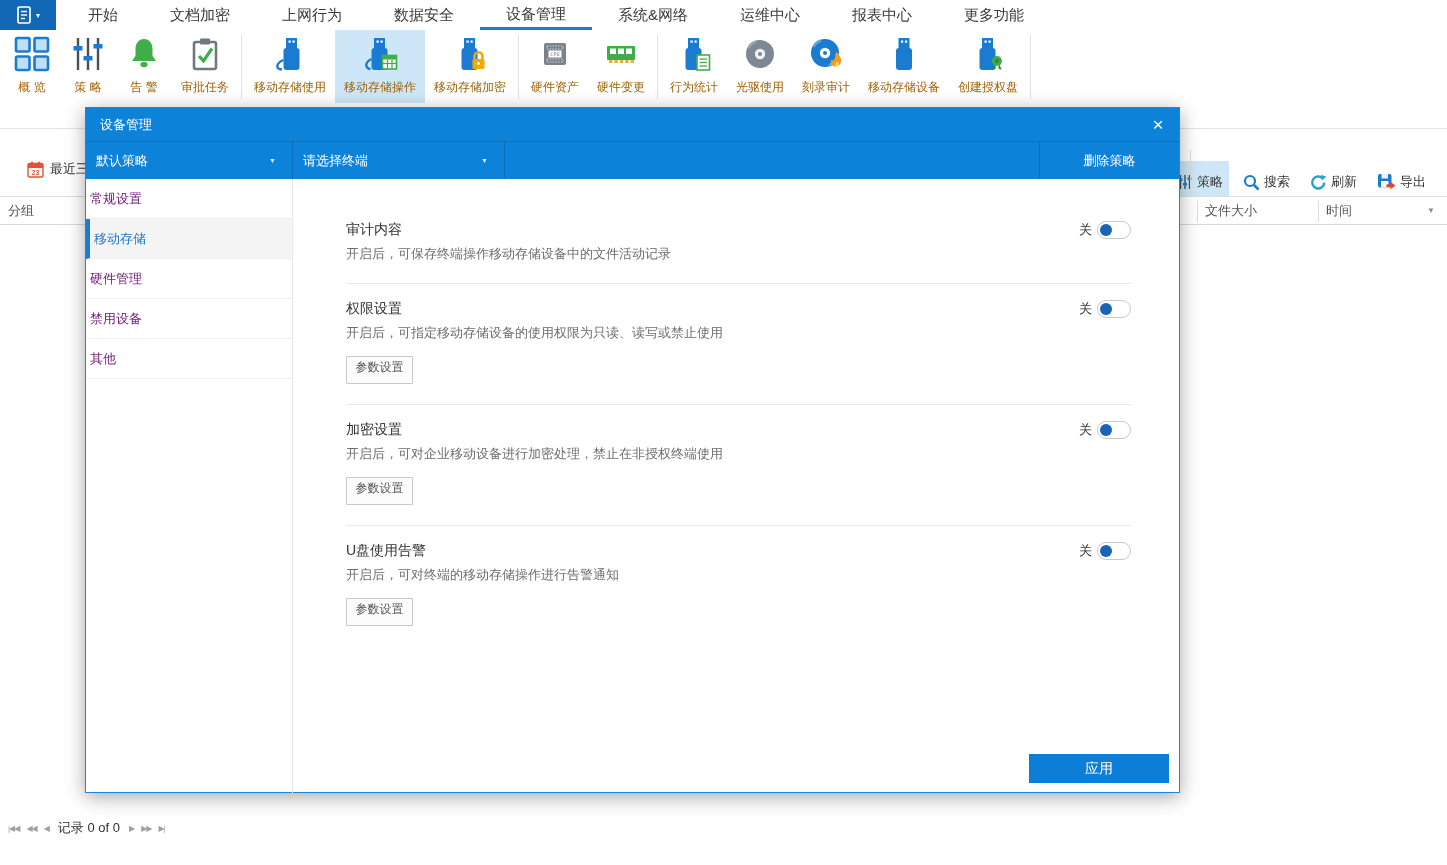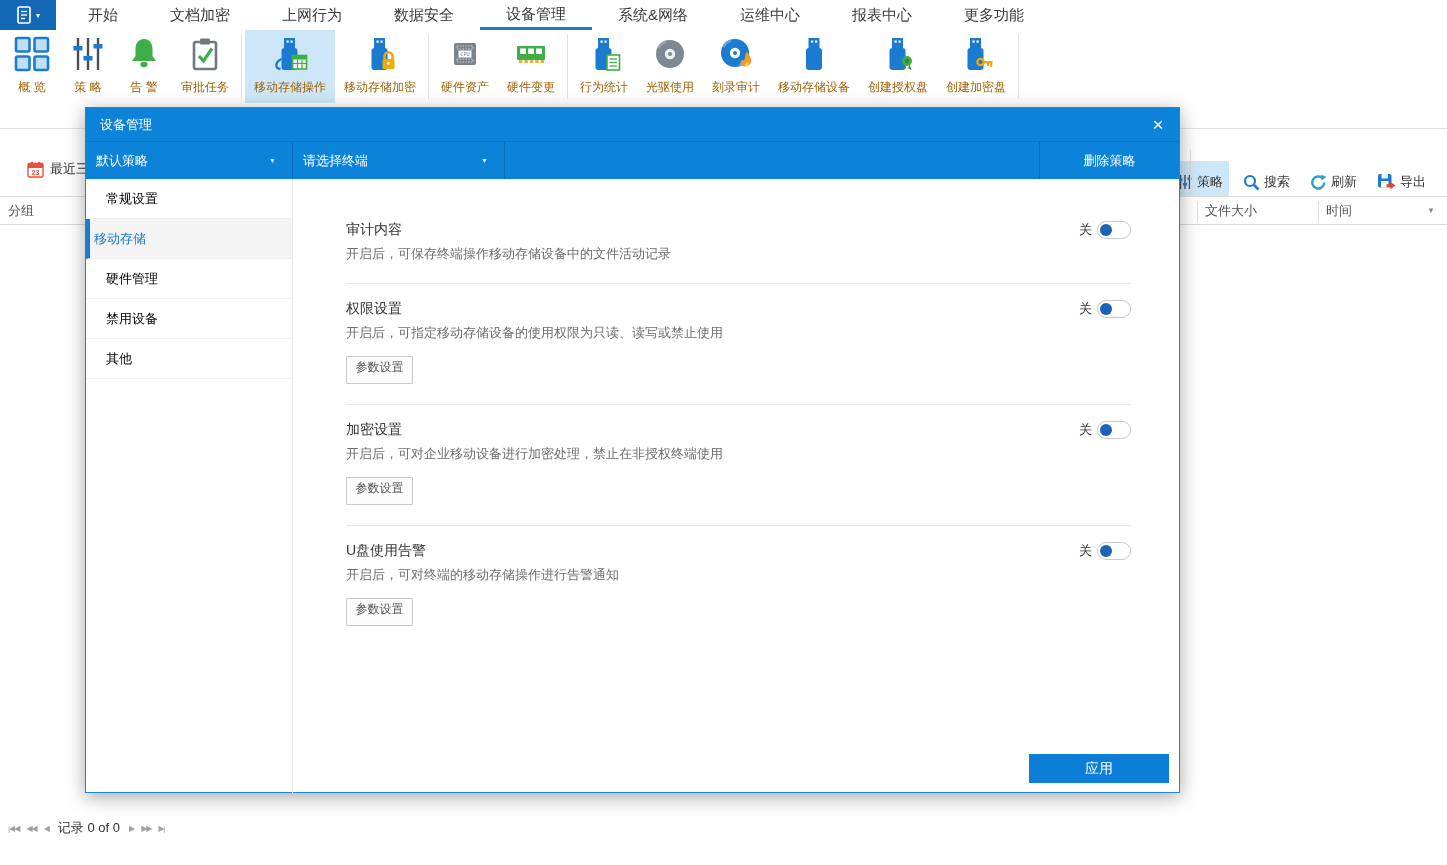--- a/index.html
+++ b/index.html
@@ -42,21 +42,21 @@
   .dlg-title { height:33px; background:#0d82d9; color:#fff; font-size:13px; line-height:33px; padding-left:14px; position:relative; }
   .dlg-close { position:absolute; right:4px; top:0; width:34px; height:33px; display:flex; align-items:center; justify-content:center; font-size:19px; color:#fff; cursor:default;}
   .dlg-filter { height:38px; background:#0d82d9; border-top:1px solid #0b72c2; display:flex; color:#fff; font-size:13px; }
   .dd { display:flex; align-items:center; justify-content:space-between; padding:0 16px 0 10px; border-right:1px solid #0a6dbd; cursor:default;}
   .dd1 { width:207px; } .dd2 { width:212px; }
   .dd .caret { font-size:7px; color:#dbeefb; margin-left:8px; }
   .dlg-filter .spacer { flex:1; }
   .del-btn { width:140px; border-left:1px solid #0a6dbd; display:flex; align-items:center; justify-content:center; cursor:default;}
   .dlg-body { display:flex; height:614px; position:relative; }
   .dlg-side { width:207px; border-right:1px solid #e8e8e8; }
-  .side-item { height:40px; line-height:39px; padding-left:20px; font-size:13px; color:#000000; border-bottom:1px solid #efefef; cursor:default;}
+  .side-item { height:40px; line-height:39px; padding-left:4px; font-size:13px; color:#701a75; border-bottom:1px solid #efefef; cursor:default;}
   .side-item.active { background:#f4f4f4; color:#1b7bd0; border-left:4px solid #1b7bd0; padding-left:4px; }
   .dlg-content { flex:1; padding:26px 0 0 53px; }
   .section { width:785px; padding:16px 0 20px; border-bottom:1px solid #e9e9e9; }
   .section.last { border-bottom:none; }
   .sec-head { display:flex; align-items:center; }
   .sec-title { flex:1; font-size:14px; color:#333; }
   .sec-toggle-label { font-size:13px; color:#333; margin-right:5px; }
   .toggle { width:34px; height:18px; border:1px solid #c9c9c9; border-radius:10px; background:#fff; position:relative; cursor:default;}
   .toggle .knob { position:absolute; left:2px; top:2px; width:12px; height:12px; border-radius:50%; background:#1a63b5; }
   .sec-desc { margin-top:6px; font-size:13px; color:#6e6e6e; }
@@ -144,20 +144,32 @@
     <span>
         <svg width="38" height="38" viewBox="0 0 38 38">
           <rect x="8" y="7" width="22" height="27" rx="2" fill="none" stroke="#707980" stroke-width="2.6"></rect>
           <rect x="14" y="3.5" width="10" height="6" rx="1" fill="#707980"></rect>
           <path d="M13 21 L17.5 26 L26 13.5" fill="none" stroke="#3fae49" stroke-width="3.2"></path>
         </svg>
       </span>
     <span class="rblabel">审批任务</span>
   </div>
   <div class="rsep"></div>
+  <div class="rbi">
+    <span>
+        <svg width="38" height="38" viewBox="0 0 38 38">
+          <rect x="15" y="3" width="11" height="10" fill="#1b7bd0"></rect>
+          <rect x="17.5" y="5.5" width="2.2" height="2.2" fill="#fff"></rect>
+          <rect x="21.5" y="5.5" width="2.2" height="2.2" fill="#fff"></rect>
+          <rect x="12.5" y="13" width="16" height="22" rx="3" fill="#1b7bd0"></rect>
+          <path d="M12.5 25 C5 28 4 34.5 11 34.5" stroke="#1b7bd0" stroke-width="2.4" fill="none"></path>
+        </svg>
+      </span>
+    <span class="rblabel">移动存储使用</span>
+  </div>
   <div class="rbi hl">
     <span>
         <svg width="38" height="38" viewBox="0 0 38 38">
           <rect x="13" y="3" width="11" height="10" fill="#1b7bd0"></rect>
           <rect x="15.5" y="5.5" width="2.2" height="2.2" fill="#fff"></rect>
           <rect x="19.5" y="5.5" width="2.2" height="2.2" fill="#fff"></rect>
           <rect x="10.5" y="13" width="16" height="22" rx="3" fill="#1b7bd0"></rect>
           <path d="M10.5 24 C4 27 3.5 33.5 9.5 34" stroke="#1b7bd0" stroke-width="2.4" fill="none"></path>
           <rect x="21.5" y="20.5" width="14" height="13.5" fill="#fff" stroke="#3fae49" stroke-width="1.6"></rect>
           <rect x="21.5" y="20.5" width="14" height="4" fill="#3fae49"></rect>
@@ -272,37 +284,20 @@
           <rect x="15.5" y="5.5" width="2.2" height="2.2" fill="#fff"></rect>
           <rect x="19.5" y="5.5" width="2.2" height="2.2" fill="#fff"></rect>
           <rect x="10.5" y="13" width="16" height="22" rx="3" fill="#1b7bd0"></rect>
           <path d="M25.5 29 L23.5 35 L26.8 33.3 Z" fill="#2e8b3a"></path>
           <path d="M30.5 29 L32.5 35 L29.2 33.3 Z" fill="#2e8b3a"></path>
           <circle cx="28" cy="26" r="5" fill="#3fae49"></circle>
           <circle cx="28" cy="26" r="2.2" fill="#2e8b3a"></circle>
         </svg>
       </span>
     <span class="rblabel">创建授权盘</span>
-  </div>
-  <div class="rbi">
-    <span>
-        <svg width="38" height="38" viewBox="0 0 38 38">
-          <rect x="13" y="3" width="11" height="10" fill="#1b7bd0"></rect>
-          <rect x="15.5" y="5.5" width="2.2" height="2.2" fill="#fff"></rect>
-          <rect x="19.5" y="5.5" width="2.2" height="2.2" fill="#fff"></rect>
-          <rect x="10.5" y="13" width="16" height="22" rx="3" fill="#1b7bd0"></rect>
-          <g fill="#f5a800">
-            <circle cx="23.5" cy="27" r="3.2" fill="none" stroke="#f5a800" stroke-width="2.2"></circle>
-            <rect x="26.5" y="26" width="9" height="2.4"></rect>
-            <rect x="30" y="28" width="2.2" height="3"></rect>
-            <rect x="33.2" y="28" width="2" height="4"></rect>
-          </g>
-        </svg>
-      </span>
-    <span class="rblabel">创建加密盘</span>
   </div>
   <div class="rsep"></div>
 </div>
 
 <div class="hline" style="top:128px"></div>
 
 <div class="bg-filter-left">
   <span>
       <svg width="17" height="17" viewBox="0 0 17 17">
         <rect x="1" y="2.5" width="15" height="13.5" rx="1.5" fill="#fff" stroke="#e8503a" stroke-width="1.4"></rect>

